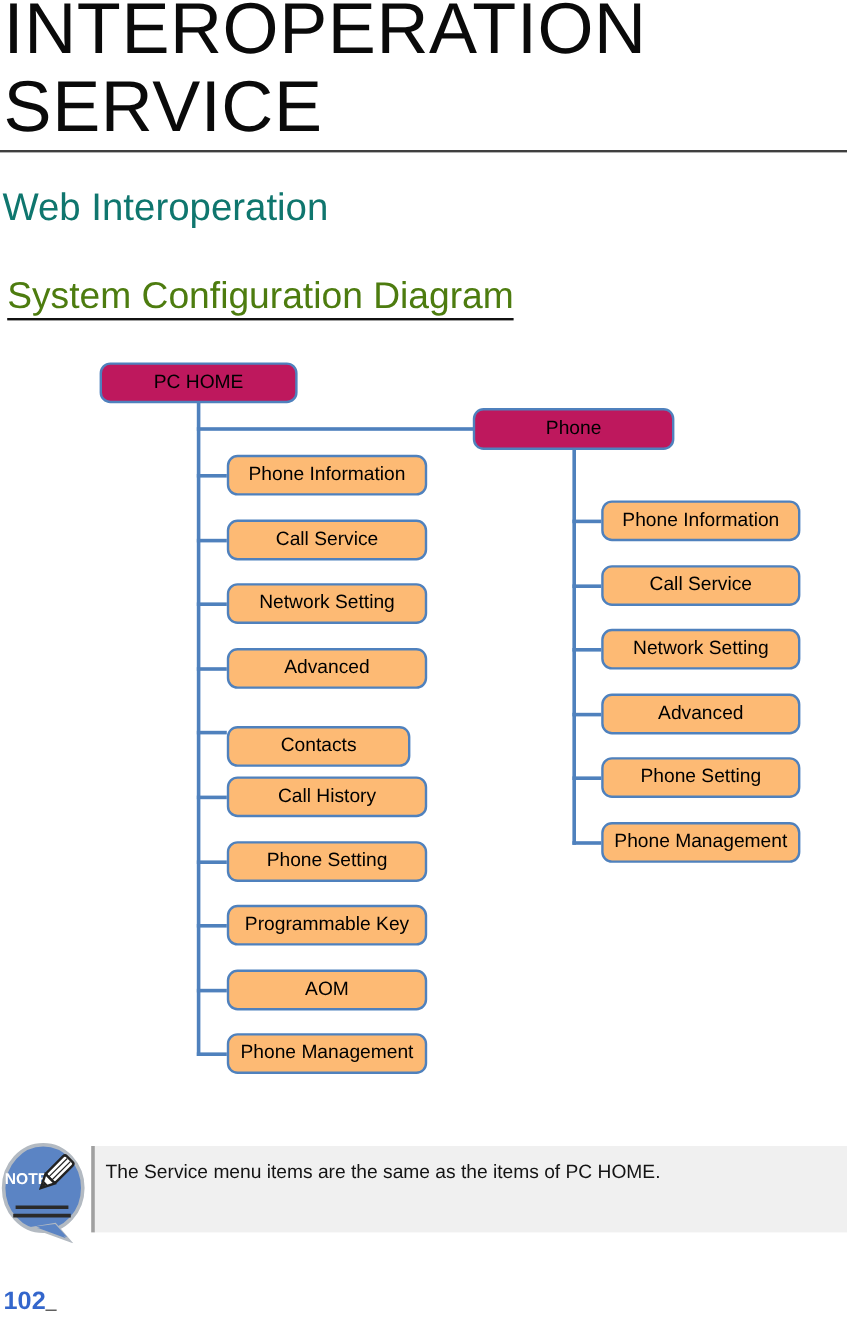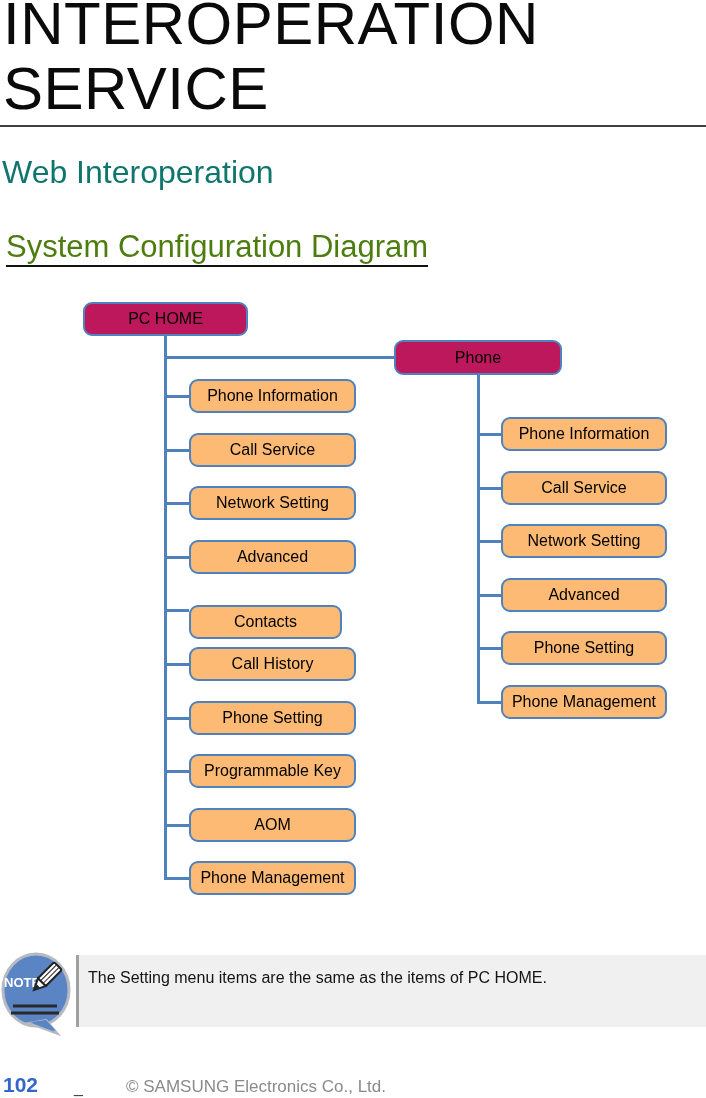--- a/index.html
+++ b/index.html
@@ -57,21 +57,21 @@
   }
   .note-text {
     left:88px; top:968px; width:600px;
     font-size:16px; color:#141414; line-height:1.3;
   }
   .note-icon-wrap { left:0px; top:950px; width:76px; height:86px; }
 
   
   .footer {
     left:3px; top:1073px;
-    display:flex; align-items:flex-end; white-space:nowrap;gap:36px;
+    display:flex; align-items:center; white-space:nowrap;
   }
   .footer .pagenum { font-size:21px; font-weight:bold; color:#3366cc; }
   .footer .pagenum-suffix { font-size:16px; color:#3c3c3c; }
   .footer .copyright { font-size:17px; color:#8a8a8a; margin-left:7px; }
 </style>
 </head>
 <body>
 
 <div class="abs page-title">
   <div>INTEROPERATION</div>
@@ -138,19 +138,18 @@
       <rect x="-5.5" y="-17" width="11" height="23" rx="2" fill="#ffffff" stroke="#222222" stroke-width="2"></rect>
       <line x1="-1.8" y1="-16" x2="-1.8" y2="6" stroke="#222222" stroke-width="1"></line>
       <line x1="1.8" y1="-16" x2="1.8" y2="6" stroke="#222222" stroke-width="1"></line>
       <path d="M-5.5 6 L5.5 6 L0 17 Z" fill="#ffffff" stroke="#222222" stroke-width="2"></path>
       <path d="M-2 11 L2 11 L0 16 Z" fill="#222222"></path>
     </g>
     <line x1="13" y1="56" x2="57" y2="56" stroke="#2a2a2a" stroke-width="3"></line>
     <line x1="11" y1="63" x2="59" y2="63" stroke="#2a2a2a" stroke-width="3"></line>
   </svg>
 </div>
-<div class="abs note-text">The Setting menu items are the same as the items of PC HOME.</div>
+<div class="abs note-text">The Service menu items are the same as the items of PC HOME.</div>
 
 <div class="abs footer">
   <span class="pagenum">102</span>
   <span class="pagenum-suffix">_</span>
-  <span class="copyright">© SAMSUNG Electronics Co., Ltd.</span>
 </div>
 
 </body></html>

